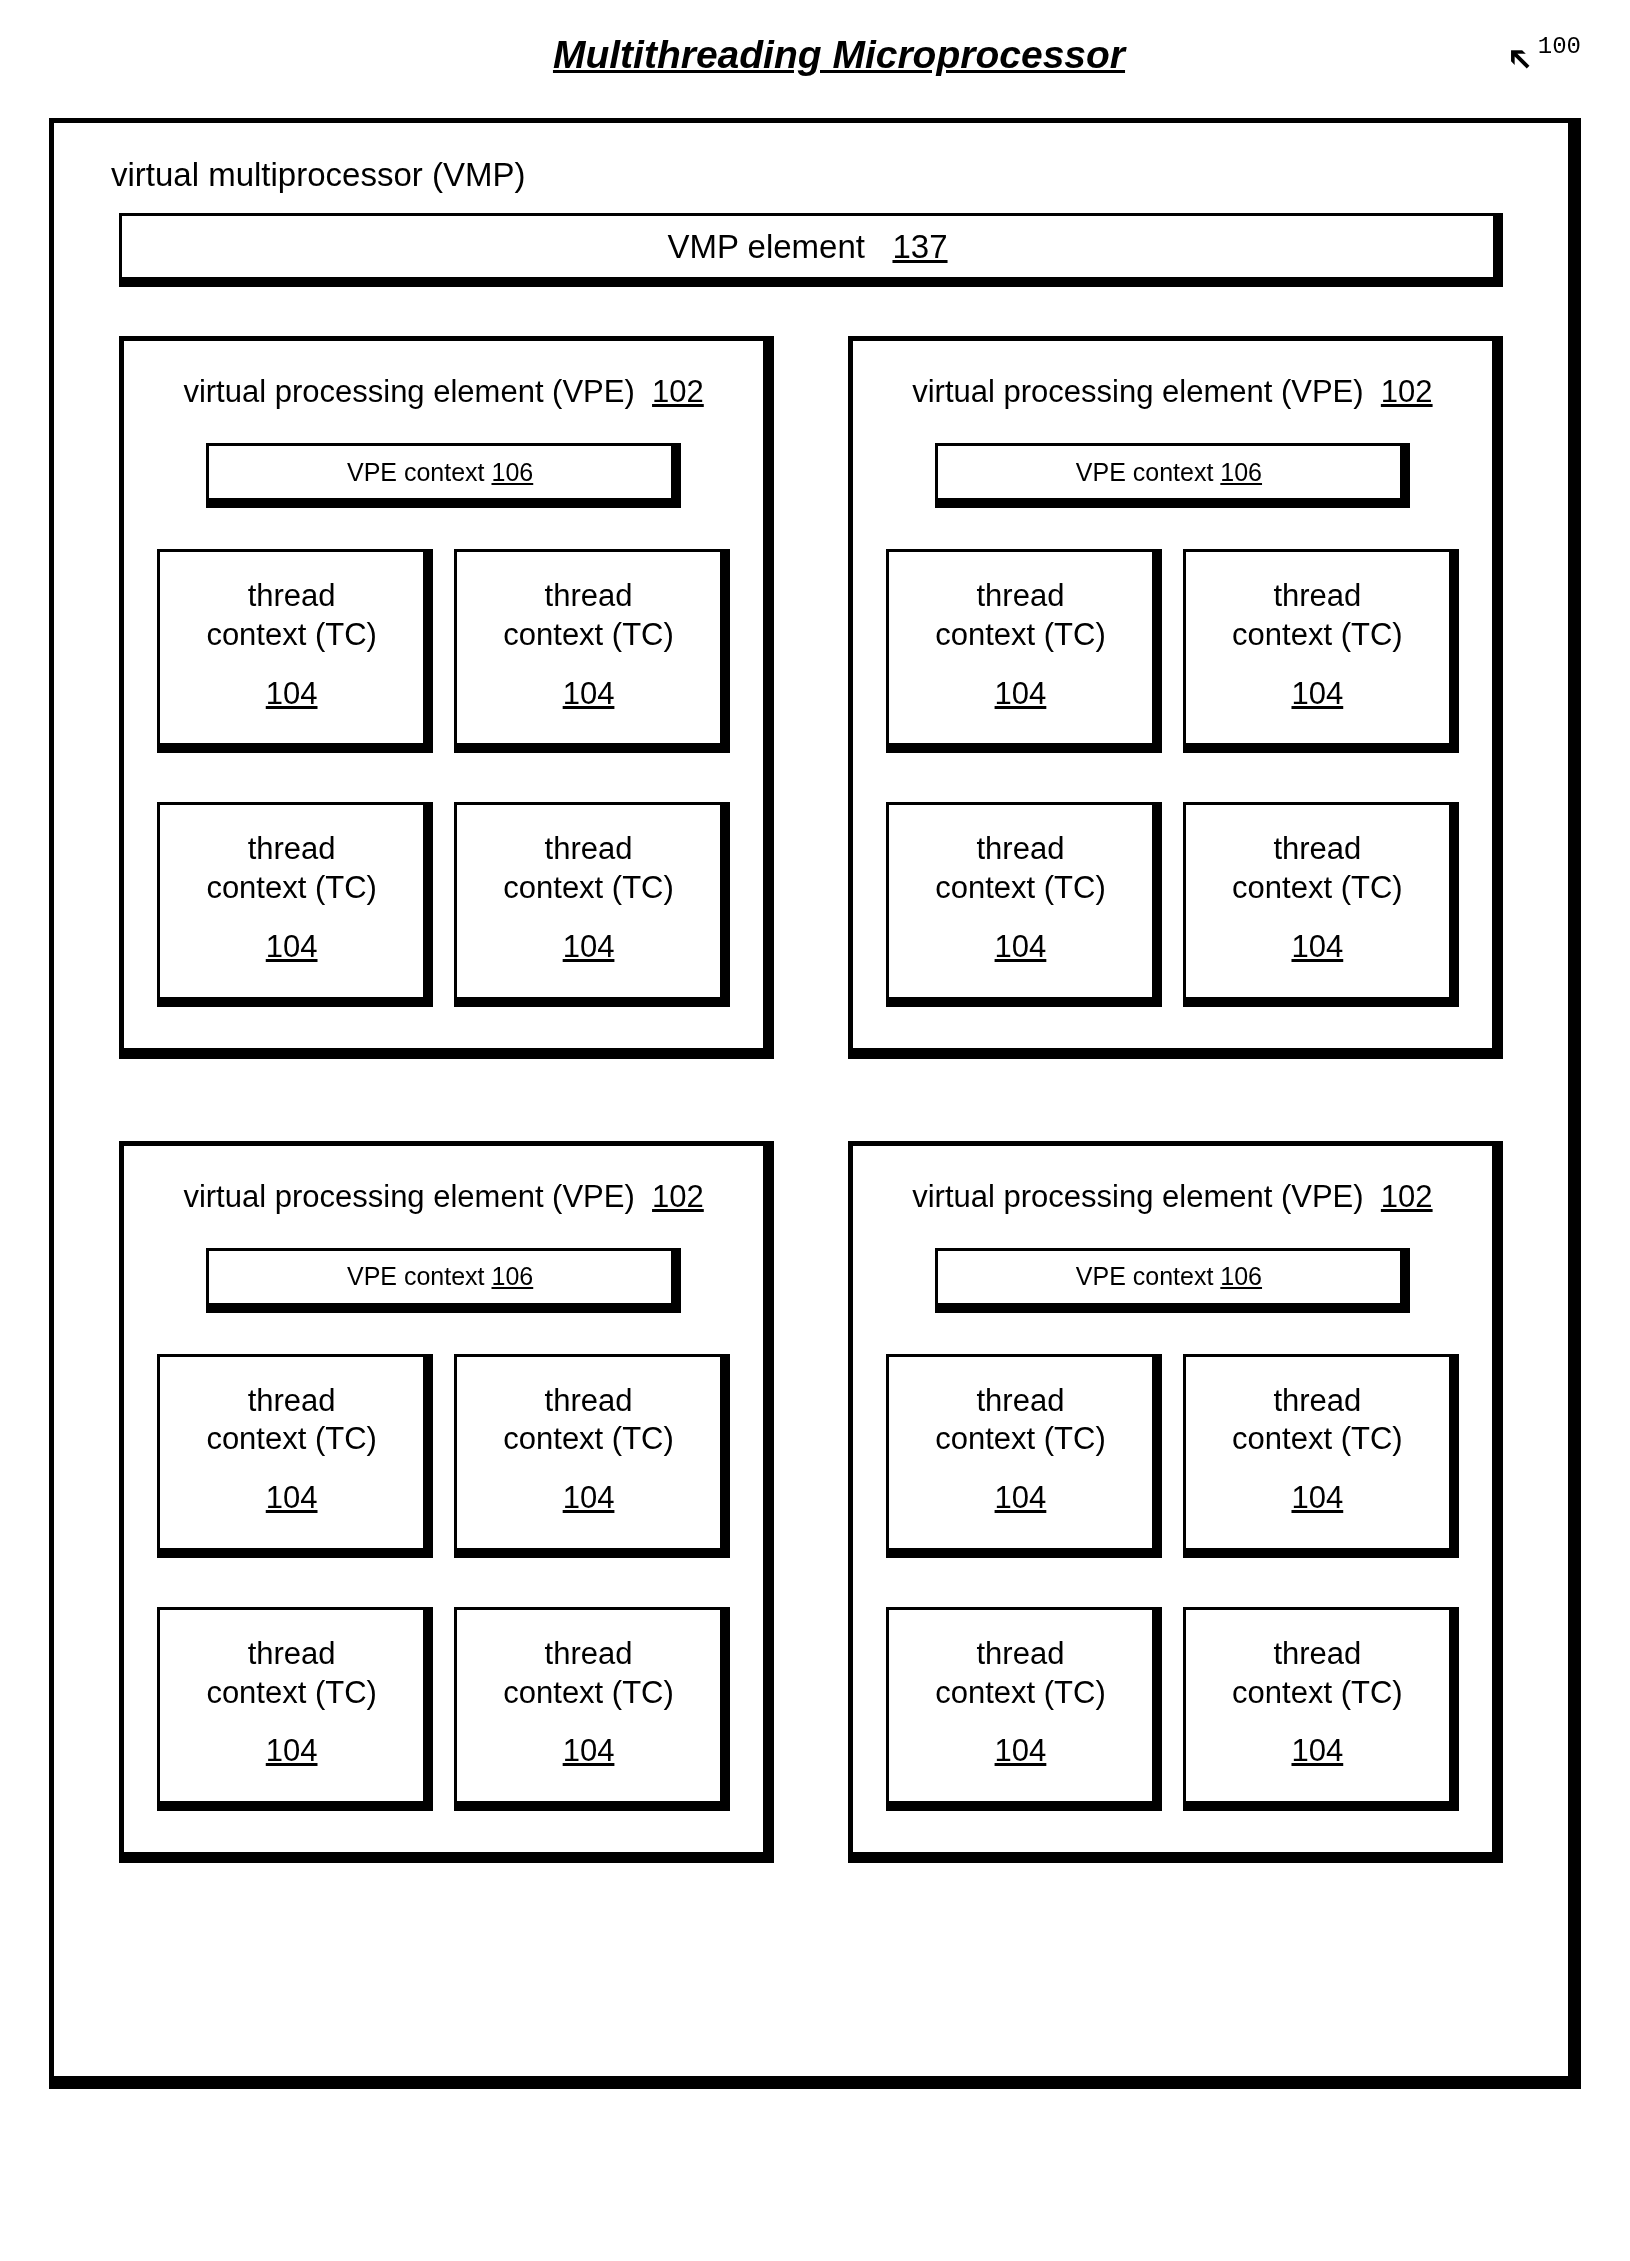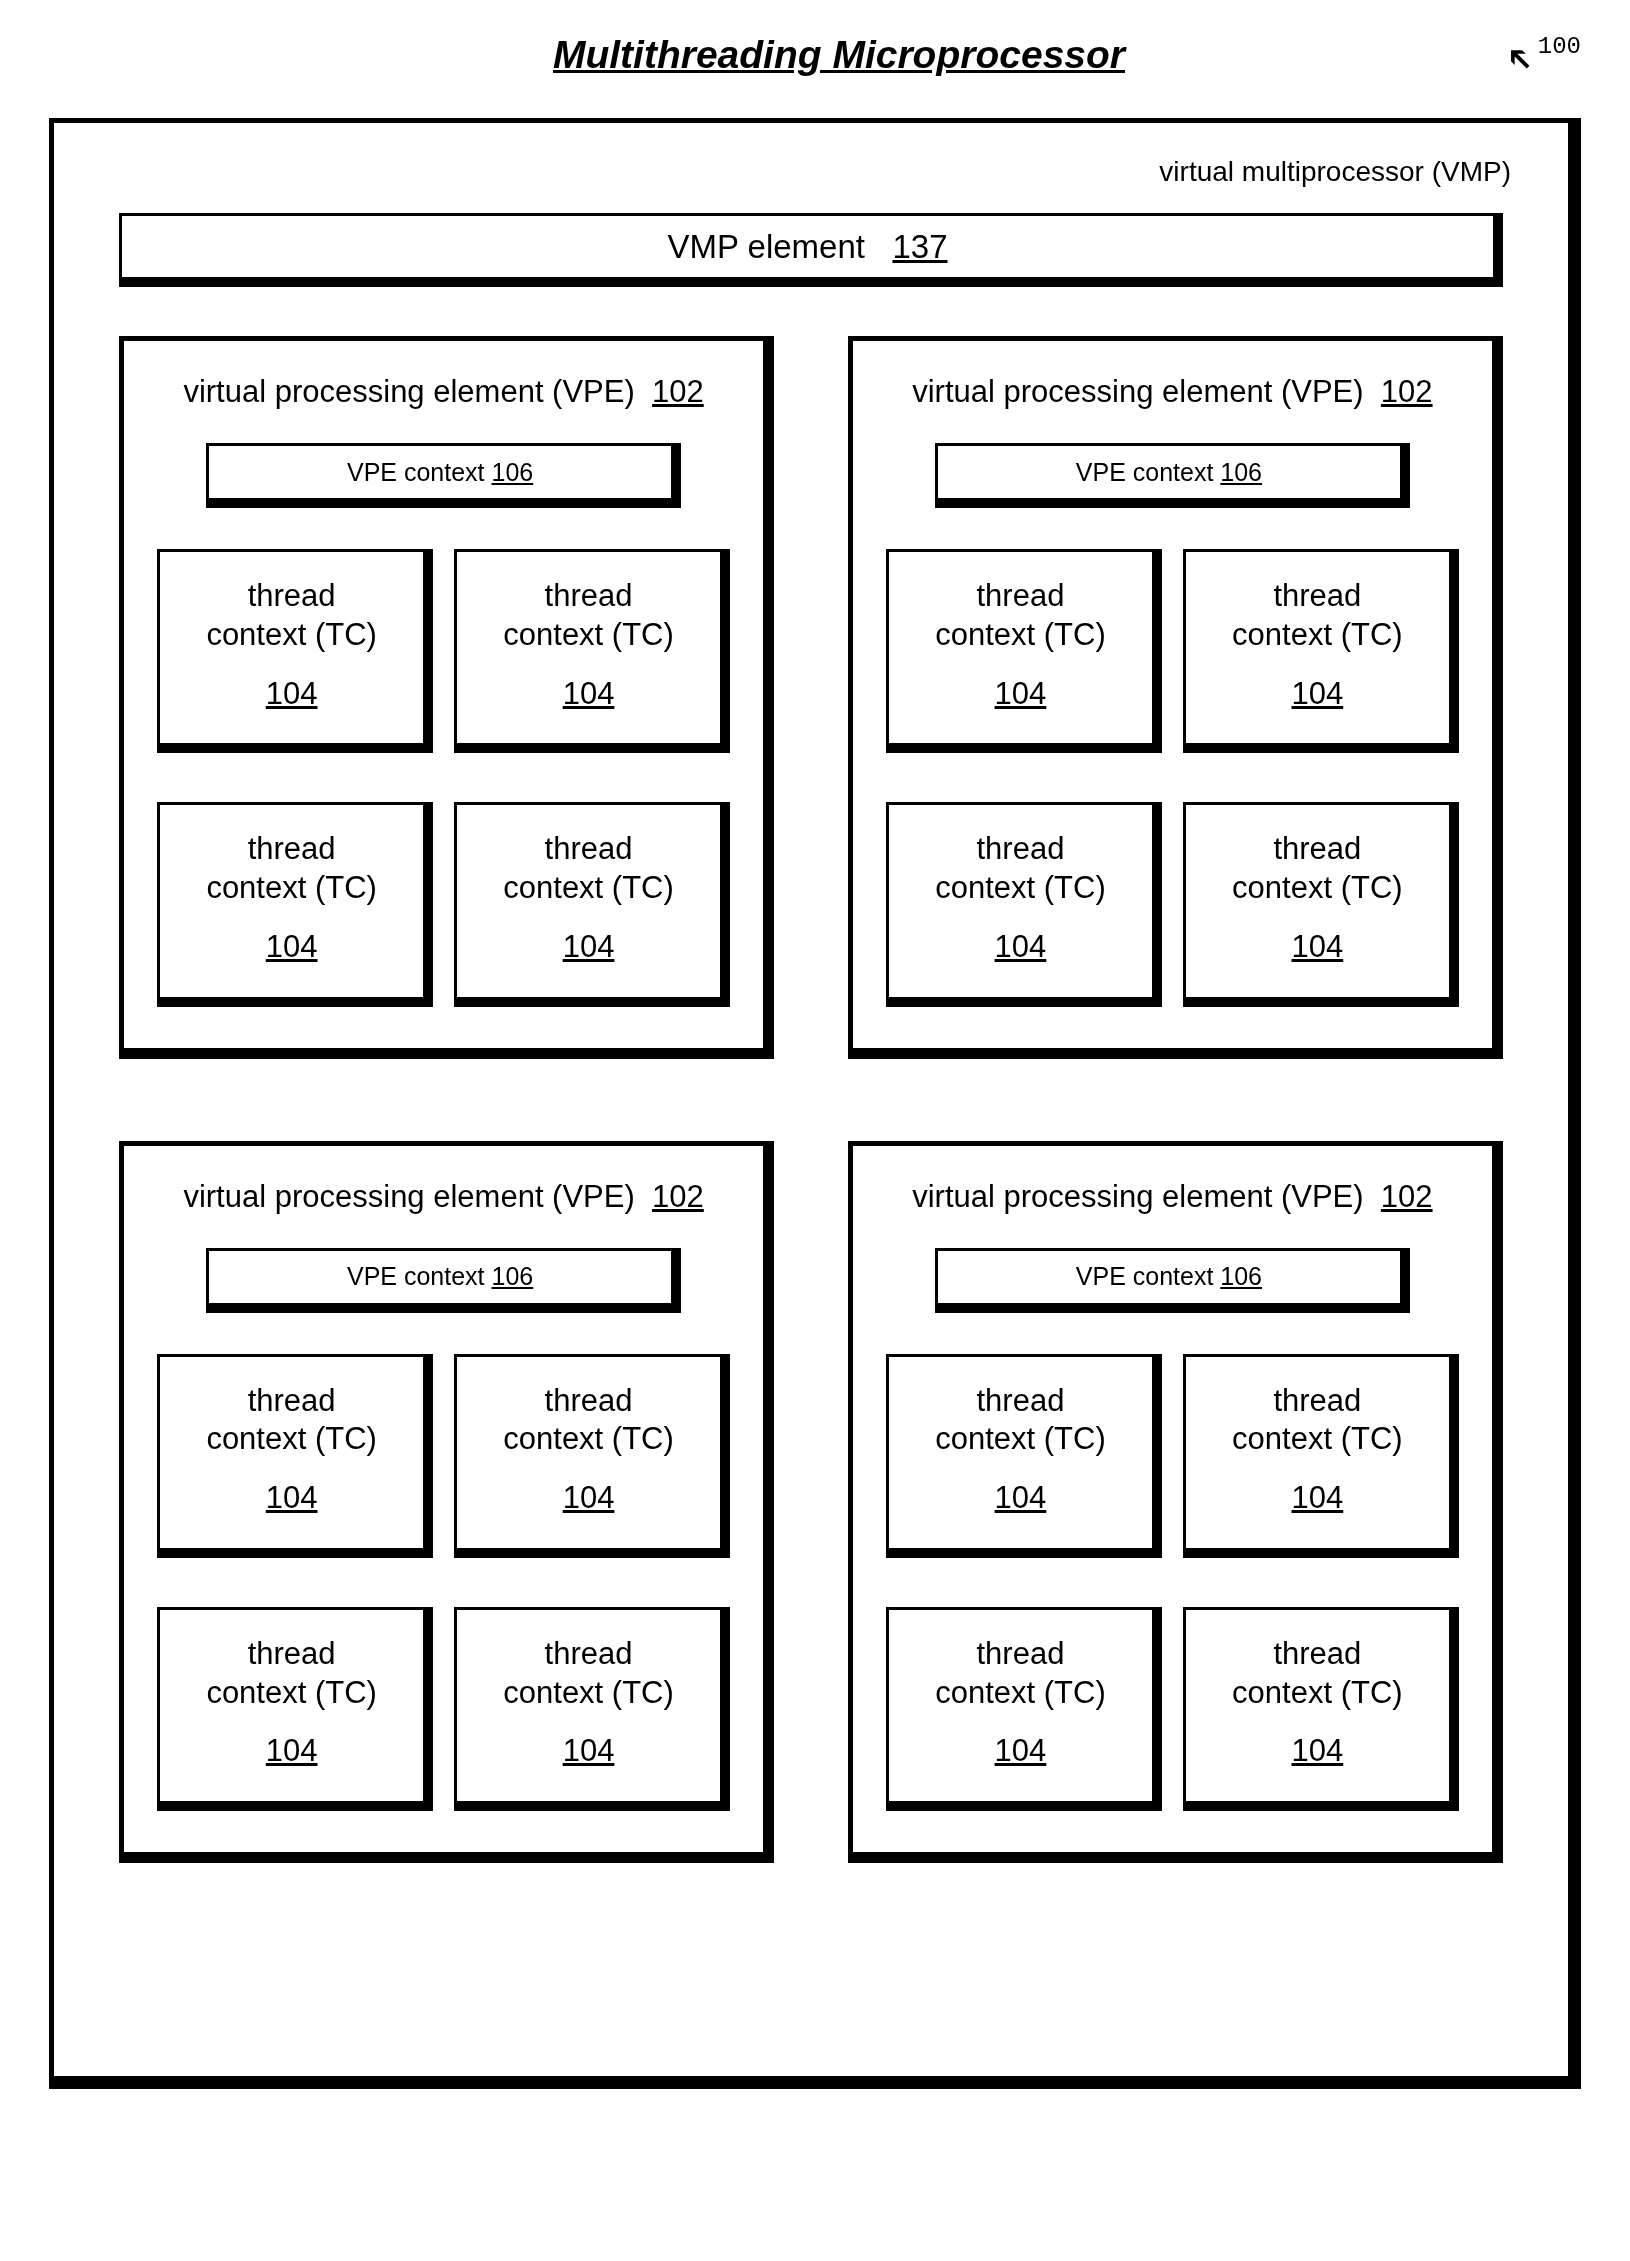--- a/index.html
+++ b/index.html
@@ -42,23 +42,23 @@
     font-family: Liberation Mono, monospace;
   }
   .vmp-outer {
     border: 5px solid #000;
     border-right-width: 13px;
     border-bottom-width: 13px;
     padding: 33px 57px 49px 57px;
     min-height: 1971px;
   }
   .vmp-title {
-    text-align: right;
-    font-size: 28px;
-    margin-bottom: 25px;
+    text-align: left;
+    font-size: 33px;
+    margin-bottom: 19px;
   }
   .vmp-context {
     border: 3.3px solid #000;
     border-right-width: 10px;
     border-bottom-width: 10px;
     padding: 11.5px 0;
     text-align: center;
     font-size: 33px;
     margin: 0 8.2px 49px 8.2px;
   }

